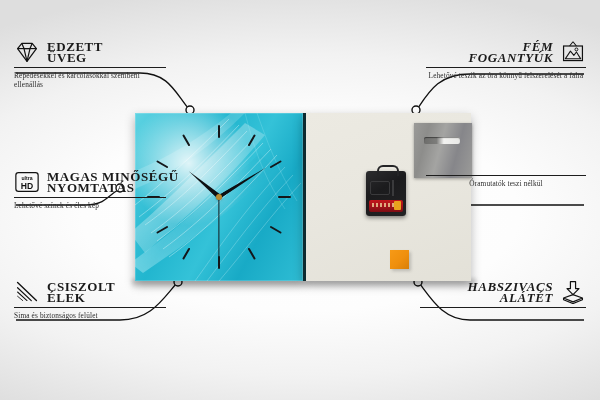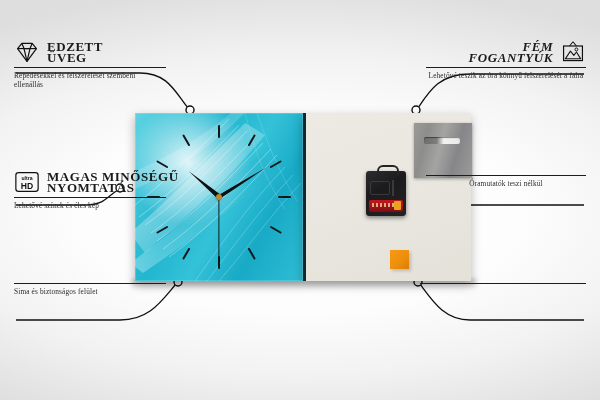--- a/index.html
+++ b/index.html
@@ -232,21 +232,21 @@
               <path d="M11.5,10 L18.5,10"></path>
         </g>
           </svg>
       </span>
       <span>
         <div class="ttl">EDZETT</div>
         <div class="ttl">ÜVEG</div>
       </span>
     </div>
     <div class="rule"></div>
-    <div class="sub">Repedésekkel és felszerelését szembeni ellenállás</div>
+    <div class="sub">Repedésekkel és karcolásokkal szembeni ellenállás</div>
   </div>
 
   <div class="callout left" id="c2">
     <div class="head">
       <span class="ico">
         <svg viewBox="0 0 30 28">
           <rect x="2" y="3" width="26" height="22" rx="3" fill="none" stroke="#111" stroke-width="1.4"></rect>
           <text x="15" y="12" font-family="Liberation Sans, sans-serif" font-size="6" font-weight="700" fill="#111" text-anchor="middle">ultra</text>
           <text x="15" y="22" font-family="Liberation Sans, sans-serif" font-size="10" font-weight="700" fill="#111" text-anchor="middle">HD</text>
         </svg>
@@ -254,20 +254,36 @@
       <span>
         <div class="ttl">MAGAS MINŐSÉGŰ</div>
         <div class="ttl">NYOMTATÁS</div>
       </span>
     </div>
     <div class="rule"></div>
     <div class="sub">Lehetővé színek és éles kép</div>
   </div>
 
   <div class="callout left" id="c3">
+    <div class="head">
+      <span class="ico">
+        <svg viewBox="0 0 30 28">
+            <g stroke="#111" stroke-linecap="round" fill="none">
+          <path d="M4,3 L26,24" stroke-width="1.6"></path>
+          <path d="M4,9 L20,24" stroke-width="1.4"></path>
+          <path d="M4,14 L15,24" stroke-width="1.2"></path>
+          <path d="M4,19 L10,24" stroke-width="1"></path>
+        </g>
+          </svg>
+      </span>
+      <span>
+        <div class="ttl">CSISZOLT</div>
+        <div class="ttl">ÉLEK</div>
+      </span>
+    </div>
     <div class="rule"></div>
     <div class="sub">Sima és biztonságos felület</div>
   </div>
 
   <div class="callout right" id="c4">
     <div class="head">
       <span>
         <div class="ttl">FÉM</div>
         <div class="ttl">FOGANTYÚK</div>
       </span>
@@ -283,16 +299,31 @@
     <div class="rule"></div>
     <div class="sub">Lehetővé teszik az óra könnyű felszerelését a falra</div>
   </div>
 
   <div class="callout right" id="c5">
     <div class="rule"></div>
     <div class="sub">Óramutatók teszi nélkül</div>
   </div>
 
   <div class="callout right" id="c6">
+    <div class="head">
+      <span>
+        <div class="ttl">HABSZIVACS</div>
+        <div class="ttl">ALÁTÉT</div>
+      </span>
+      <span class="ico">
+        <svg viewBox="0 0 30 28">
+          <g fill="none" stroke="#111" stroke-width="1.4" stroke-linejoin="round">
+            <path d="M12,2 L18,2 L18,10 L22,10 L15,17 L8,10 L12,10 Z"></path>
+            <path d="M15,17 L26,21 L15,25.5 L4,21 Z"></path>
+            <path d="M4,21 L4,23 L15,27.5 L26,23 L26,21"></path>
+          </g>
+        </svg>
+      </span>
+    </div>
     <div class="rule"></div>
   </div>
 
 </div>
 
 </body></html>

